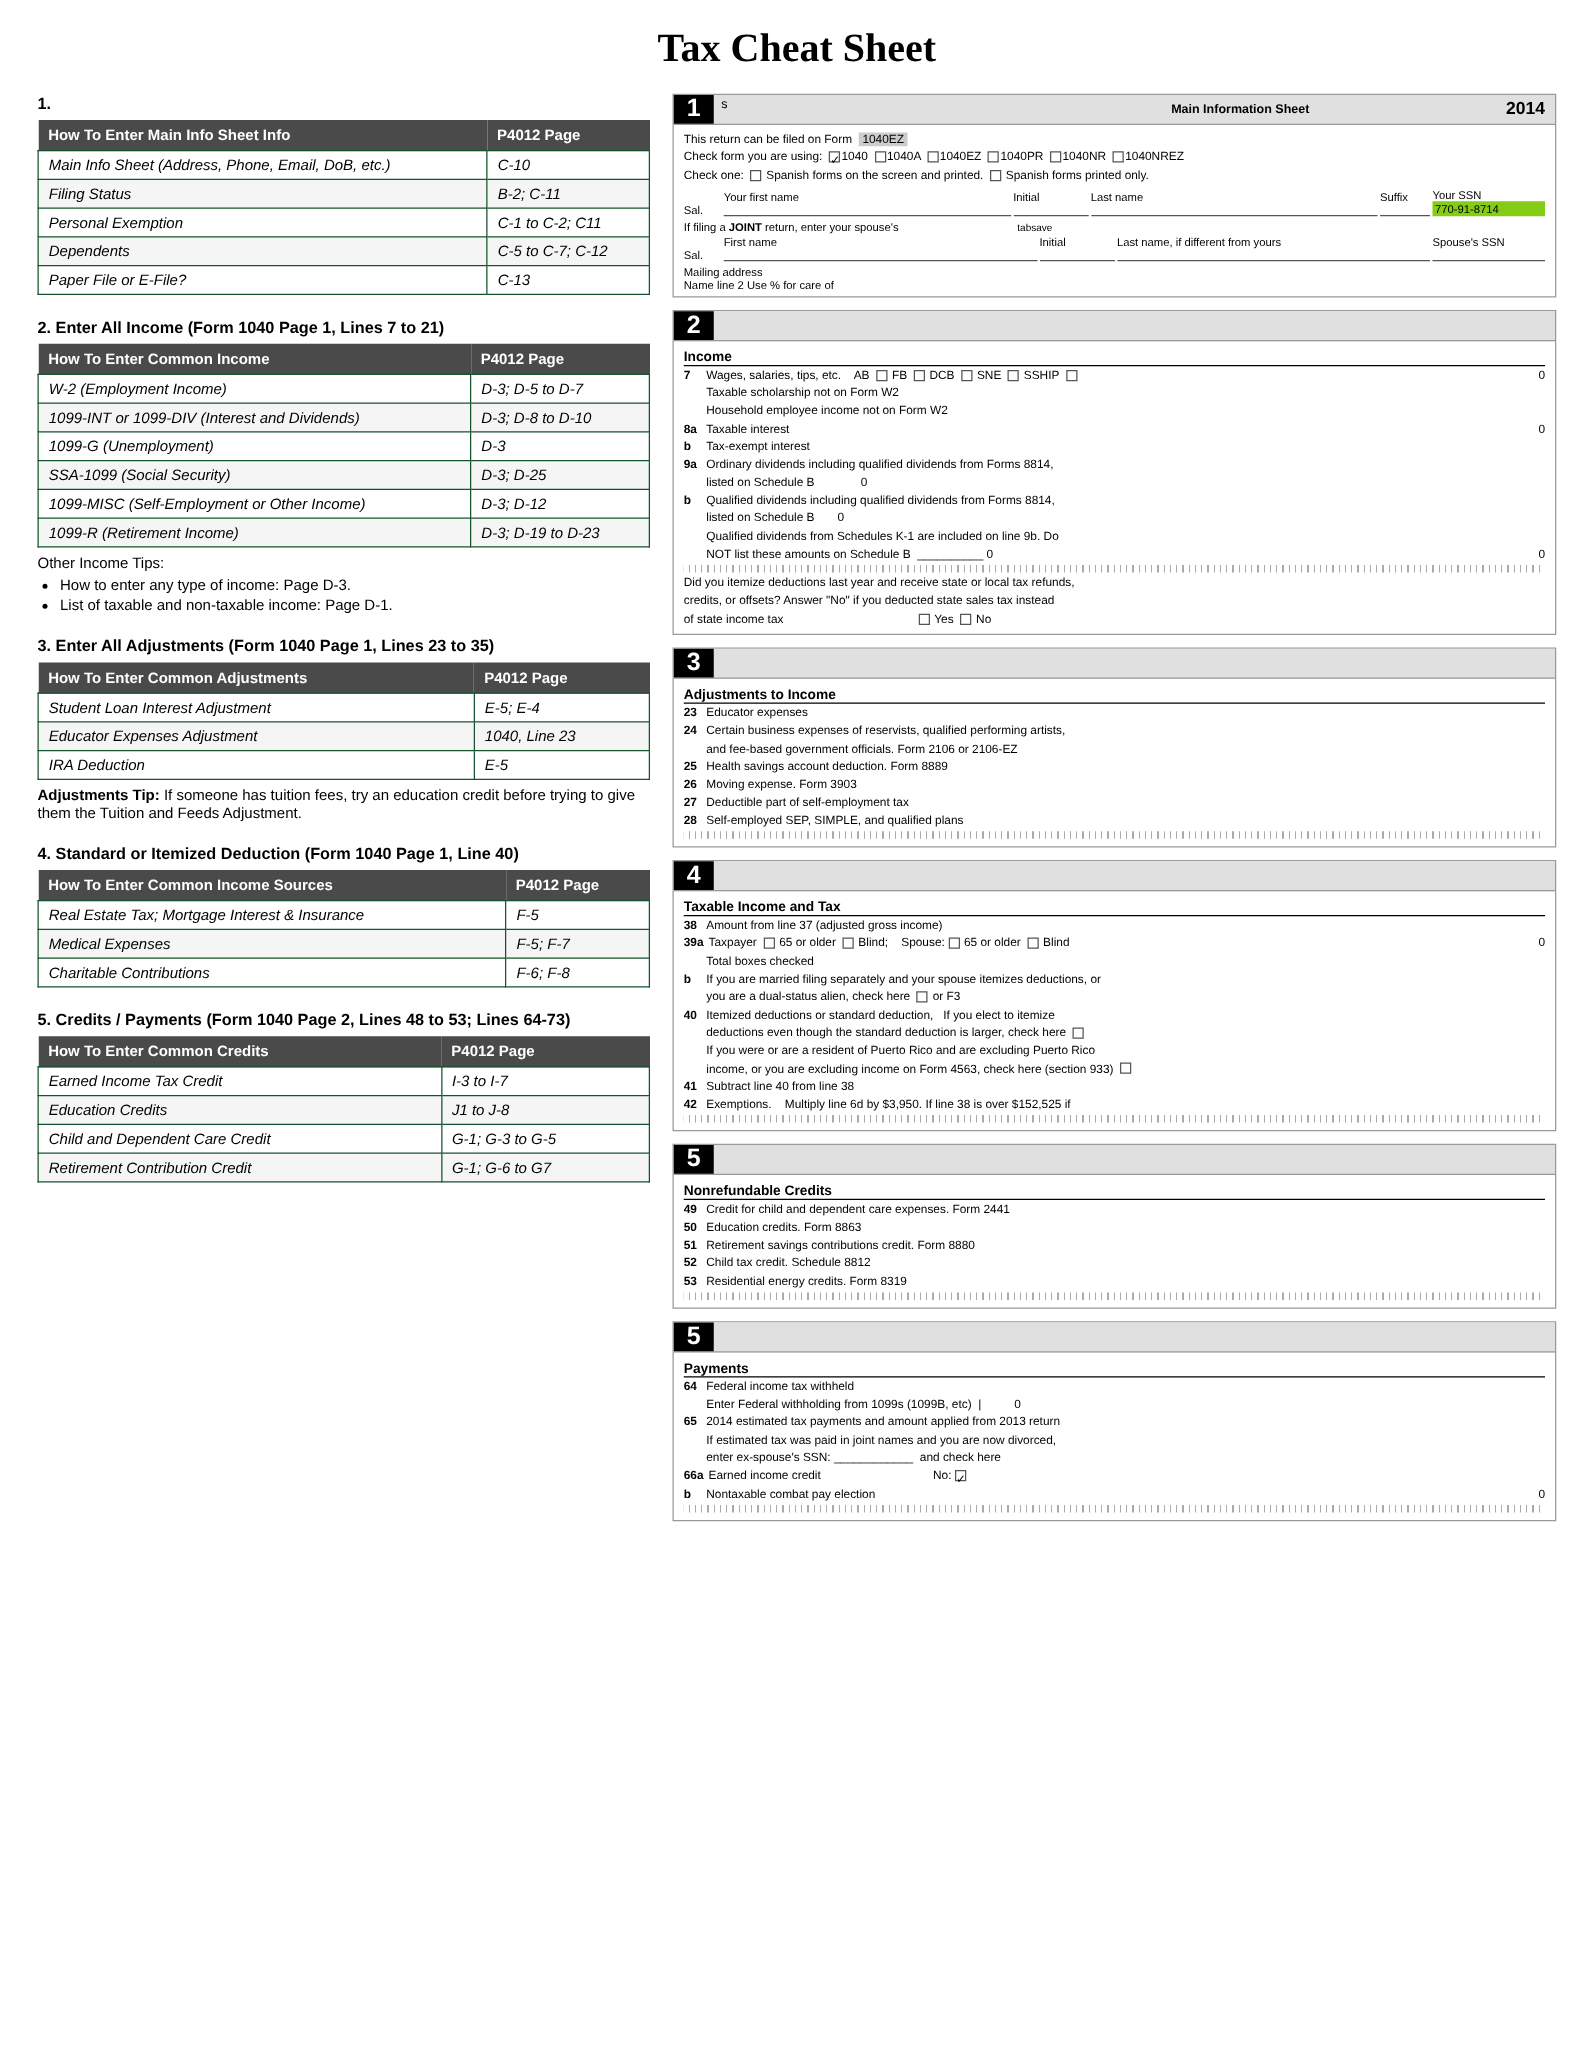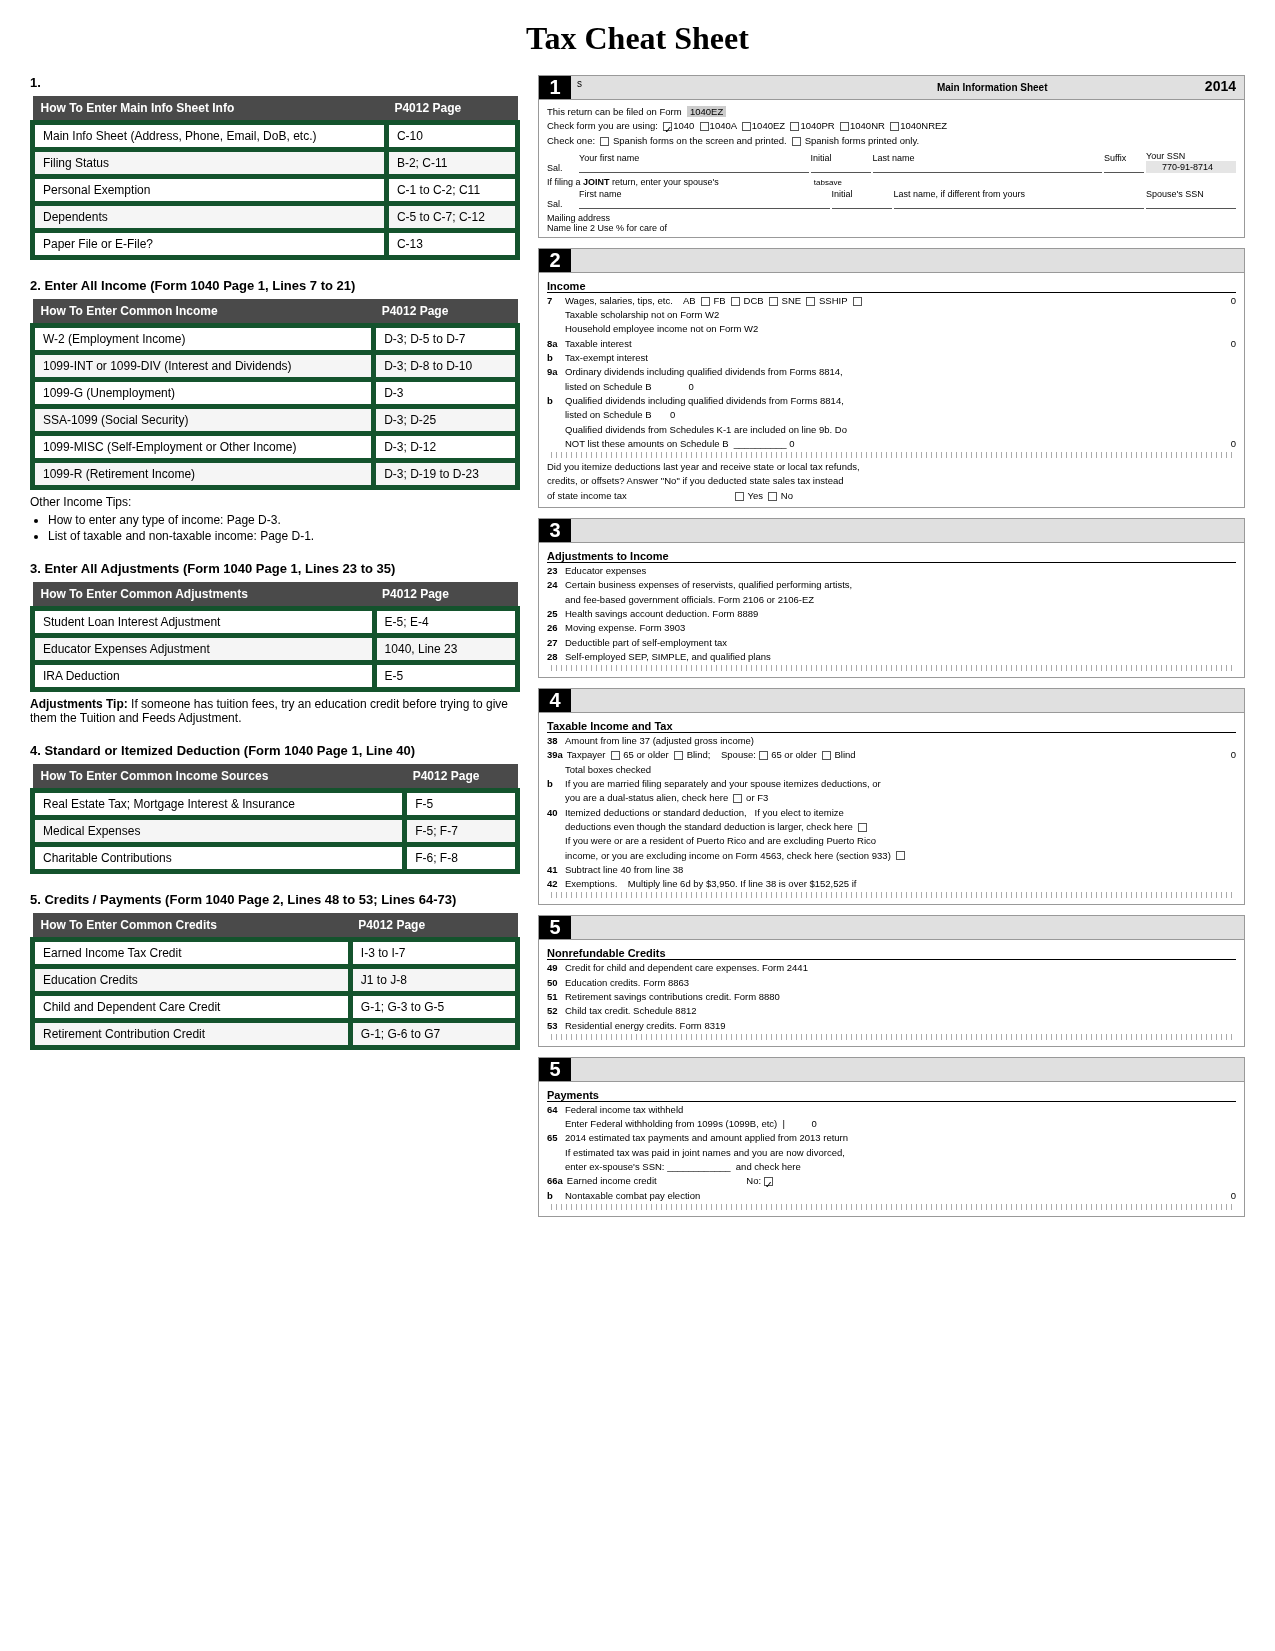--- a/index.html
+++ b/index.html
@@ -43,23 +43,24 @@
       font-size: 12px;
     }
     table.data-table th {
       background: #4a4a4a;
       color: #fff;
       padding: 5px 8px;
       text-align: left;
       font-size: 12px;
     }
     table.data-table td {
-      border: 5px solid #14532d;
+      border: 1px solid #14532d;
       padding: 4px 8px;
       font-size: 12px;
+      font-style: italic;
     }
     table.data-table tr:nth-child(even) td {
       background: #f5f5f5;
     }
     table.data-table tr:nth-child(odd) td {
       background: #fff;
     }
     .tip-text {
       font-size: 12px;
       margin-top: 5px;
@@ -320,21 +321,21 @@
         <div class="form-line">
           Check one: &nbsp;<span class="cb"></span> Spanish forms on the screen and printed. &nbsp;<span class="cb"></span> Spanish forms printed only.
         </div>
         <div style="margin-top:4px;">
           <div style="display:grid;grid-template-columns:30px 1fr 60px 1fr 40px 90px;gap:2px;font-size:9px;align-items:end;">
             <div>Sal.</div>
             <div>Your first name<br><span style="border-bottom:1px solid #555;display:block;height:10px;"></span></div>
             <div>Initial<br><span style="border-bottom:1px solid #555;display:block;height:10px;"></span></div>
             <div>Last name<br><span style="border-bottom:1px solid #555;display:block;height:10px;"></span></div>
             <div>Suffix<br><span style="border-bottom:1px solid #555;display:block;height:10px;"></span></div>
-            <div>Your SSN<br><span style="background:#e5e5e5;display:block;padding:1px 16px;">770-91-8714</span></div>
+            <div>Your SSN<br><span style="background:#84cc16;display:block;padding:1px 2px;">770-91-8714</span></div>
           </div>
         </div>
         <div style="font-size:9px;margin-top:4px;">If filing a <b>JOINT</b> return, enter your spouse's &nbsp;&nbsp;&nbsp;&nbsp;&nbsp;&nbsp;&nbsp;&nbsp;&nbsp;&nbsp;&nbsp;&nbsp;&nbsp;&nbsp;&nbsp;&nbsp;&nbsp;&nbsp;&nbsp;&nbsp;&nbsp;&nbsp;&nbsp;&nbsp;&nbsp;&nbsp;&nbsp;&nbsp;&nbsp;&nbsp;&nbsp;&nbsp;&nbsp;&nbsp;&nbsp;&nbsp;&nbsp;<span style="font-size:8px;">tabsave</span></div>
         <div style="display:grid;grid-template-columns:30px 1fr 60px 1fr 90px;gap:2px;font-size:9px;align-items:end;margin-top:2px;">
           <div>Sal.</div>
           <div>First name<br><span style="border-bottom:1px solid #555;display:block;height:10px;"></span></div>
           <div>Initial<br><span style="border-bottom:1px solid #555;display:block;height:10px;"></span></div>
           <div>Last name, if different from yours<br><span style="border-bottom:1px solid #555;display:block;height:10px;"></span></div>
           <div>Spouse's SSN<br><span style="border-bottom:1px solid #555;display:block;height:10px;"></span></div>
         </div>

